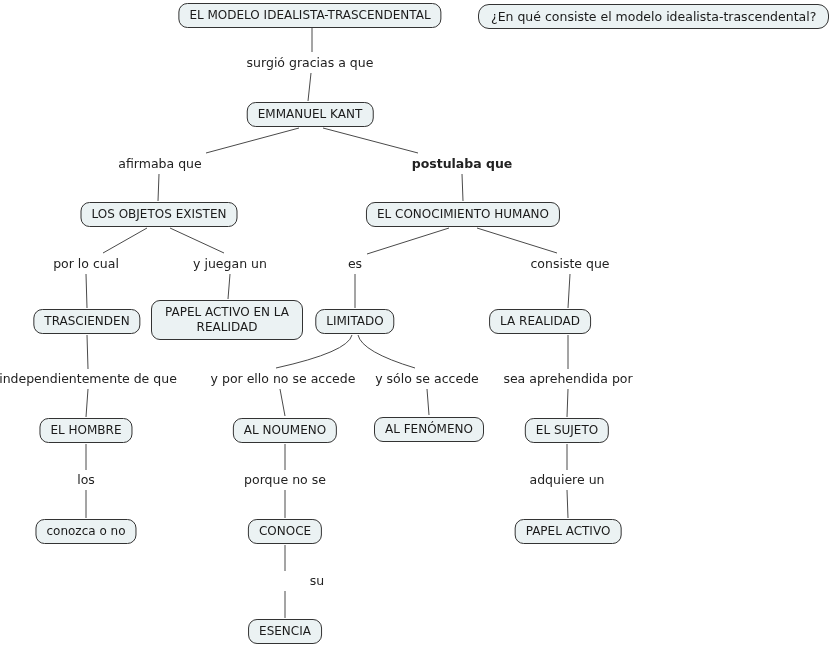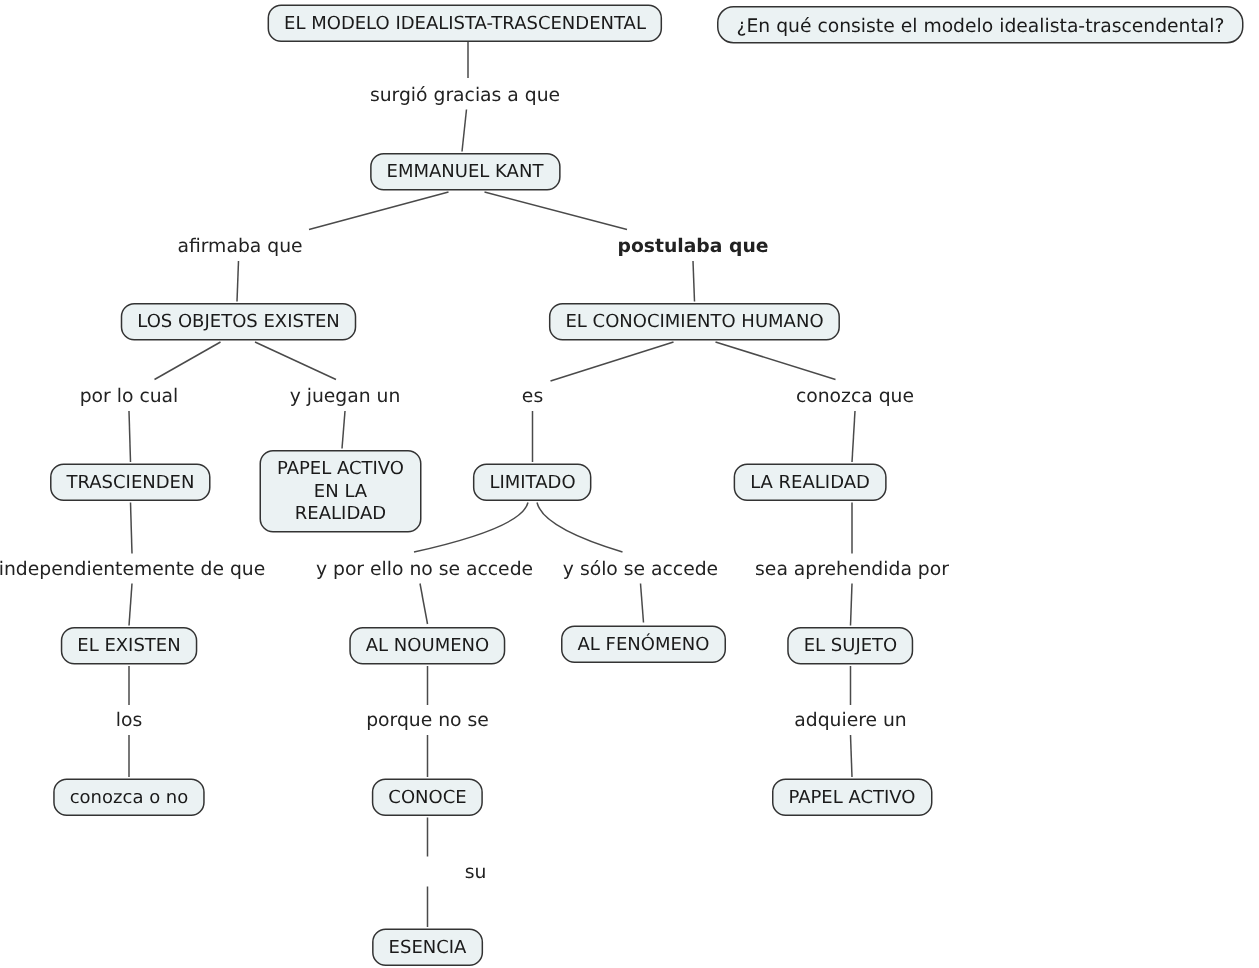--- a/index.html
+++ b/index.html
@@ -27,21 +27,21 @@
     border-radius:9px;
     padding:4px 10px;
     font-size:12px;
     line-height:15px;
     white-space:nowrap;
     text-align:center;
     box-sizing:border-box;
   }
   .node.wrap {
     white-space:normal;
-    width:108px;
+    width:152px;
     padding:4px 8px;
   }
   .link-label {
     position:absolute;
     transform:translateX(-50%);
     background:#ffffff;
     padding:0 3px;
     font-size:12.5px;
     line-height:15px;
     white-space:nowrap;
@@ -115,36 +115,36 @@
   <div class="question-box">¿En qué consiste el modelo idealista-trascendental?</div>
 
   <div class="node" style="left:310px; top:3px;">EL MODELO IDEALISTA-TRASCENDENTAL</div>
   <div class="node" style="left:310px; top:102px;">EMMANUEL KANT</div>
   <div class="node" style="left:159px; top:202px;">LOS OBJETOS EXISTEN</div>
   <div class="node" style="left:87px;  top:309px;">TRASCIENDEN</div>
   <div class="node" style="left:463px; top:202px;">EL CONOCIMIENTO HUMANO</div>
   <div class="node wrap" style="left:227px; top:300px;">PAPEL ACTIVO EN LA REALIDAD</div>
   <div class="node" style="left:355px; top:309px;">LIMITADO</div>
   <div class="node" style="left:540px; top:309px;">LA REALIDAD</div>
-  <div class="node" style="left:86px;  top:418px;">EL EXISTEN</div>
+  <div class="node" style="left:86px;  top:418px;">EL HOMBRE</div>
   <div class="node" style="left:285px; top:418px;">AL NOUMENO</div>
   <div class="node" style="left:429px; top:417px;">AL FENÓMENO</div>
   <div class="node" style="left:567px; top:418px;">EL SUJETO</div>
   <div class="node" style="left:86px;  top:519px;">conozca o no</div>
   <div class="node" style="left:285px; top:519px;">CONOCE</div>
   <div class="node" style="left:568px; top:519px;">PAPEL ACTIVO</div>
   <div class="node" style="left:285px; top:619px;">ESENCIA</div>
 
   <div class="link-label" style="left:310px; top:55px;">surgió gracias a que</div>
   <div class="link-label" style="left:160px; top:156px;">afirmaba que</div>
   <div class="link-label" style="left:462px; top:156px;font-weight:bold;">postulaba que</div>
   <div class="link-label" style="left:86px;  top:256px;">por lo cual</div>
   <div class="link-label" style="left:230px; top:256px;">y juegan un</div>
   <div class="link-label" style="left:355px; top:256px;">es</div>
-  <div class="link-label" style="left:570px; top:256px;">conozca que</div>
+  <div class="link-label" style="left:570px; top:256px;">consiste que</div>
   <div class="link-label" style="left:88px;  top:371px;">independientemente de que</div>
   <div class="link-label" style="left:283px; top:371px;">y por ello no se accede</div>
   <div class="link-label" style="left:427px; top:371px;">y sólo se accede</div>
   <div class="link-label" style="left:568px; top:371px;">sea aprehendida por</div>
   <div class="link-label" style="left:86px;  top:472px;">los</div>
   <div class="link-label" style="left:285px; top:472px;">porque no se</div>
   <div class="link-label" style="left:567px; top:472px;">adquiere un</div>
   <div class="link-label" style="left:285px; top:573px;margin-left:32px;">su</div>
 
 </div>

